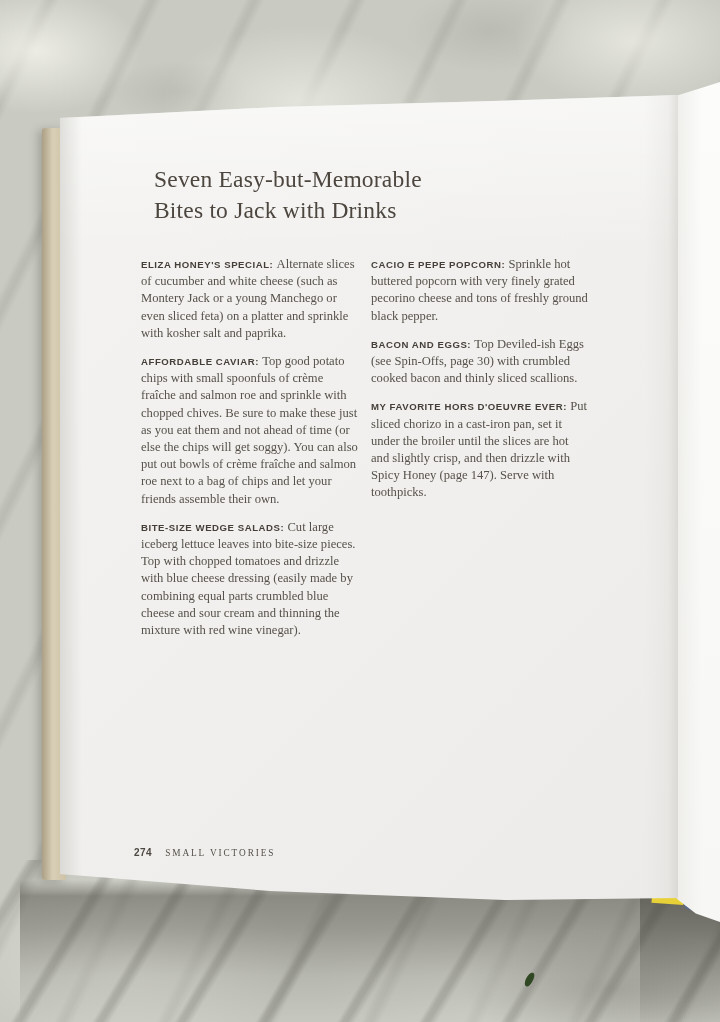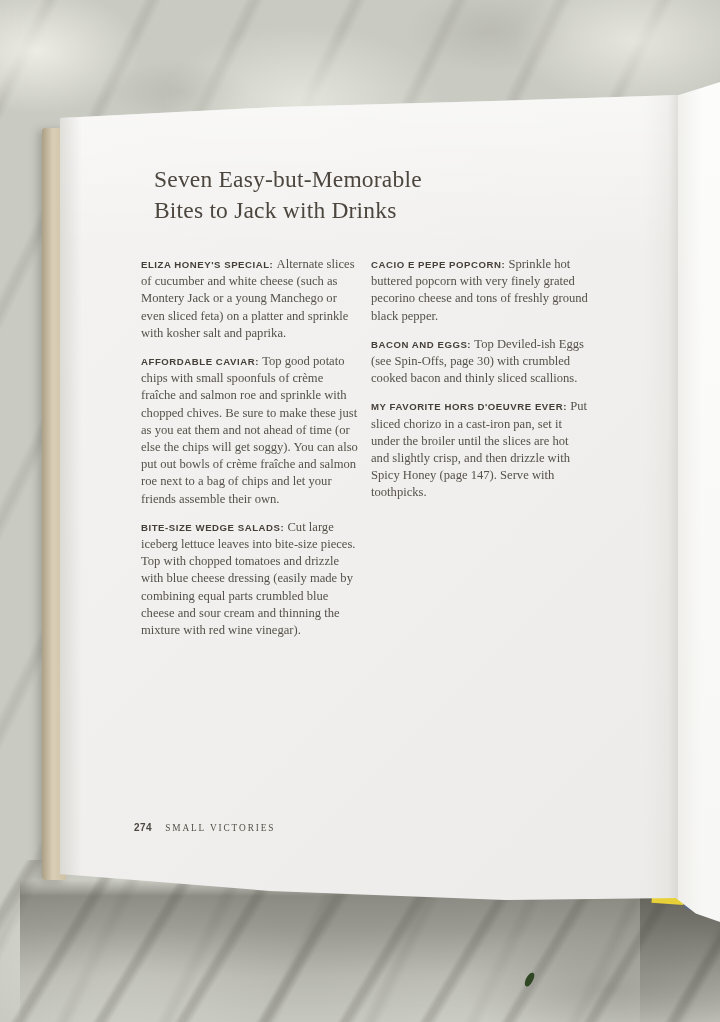--- a/index.html
+++ b/index.html
@@ -117,21 +117,21 @@
     font-size:12.6px;line-height:17.2px;color:#56514a;
     text-align:left;
   }
   .entry-label{
     font-family:"Liberation Sans",sans-serif;
     font-weight:bold;font-size:9.6px;letter-spacing:.55px;
     color:#453f39;text-transform:uppercase;
   }
   .entry-label::after{content:" ";}
   .page-footer{
-    position:absolute;left:74px;top:732px;
+    position:absolute;left:74px;top:757px;
     display:flex;align-items:baseline;gap:13px;
     color:#4d4841;
   }
   .folio{
     font-family:"Liberation Sans",sans-serif;
     font-weight:bold;font-size:10px;letter-spacing:.5px;
   }
   .running-title{
     font-family:"Liberation Serif",serif;
     font-size:9.3px;letter-spacing:1.9px;color:#55504a;text-align:right;

